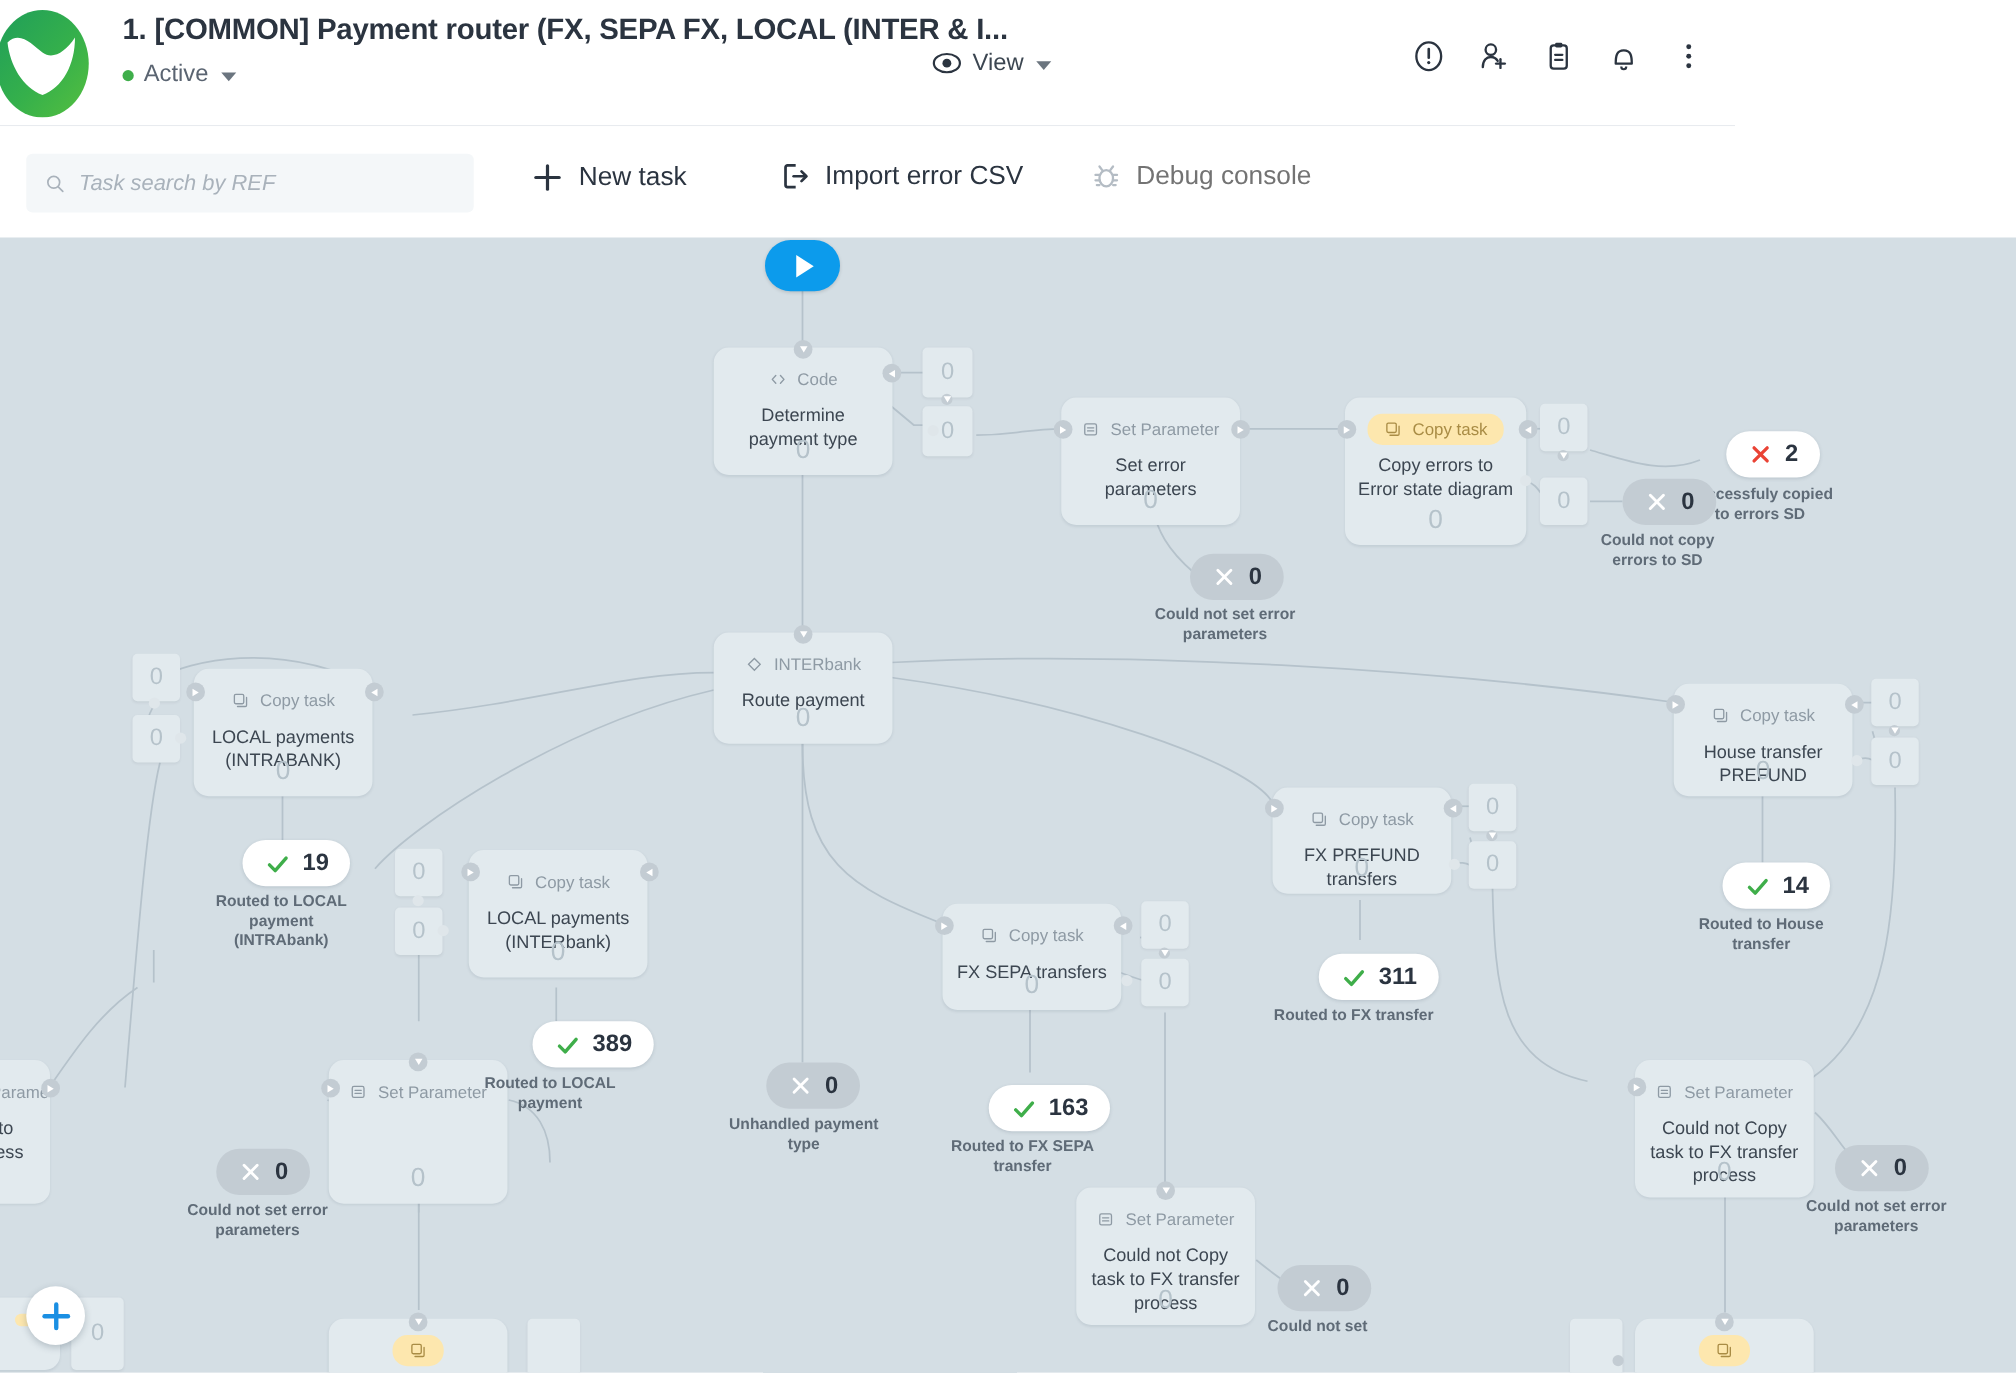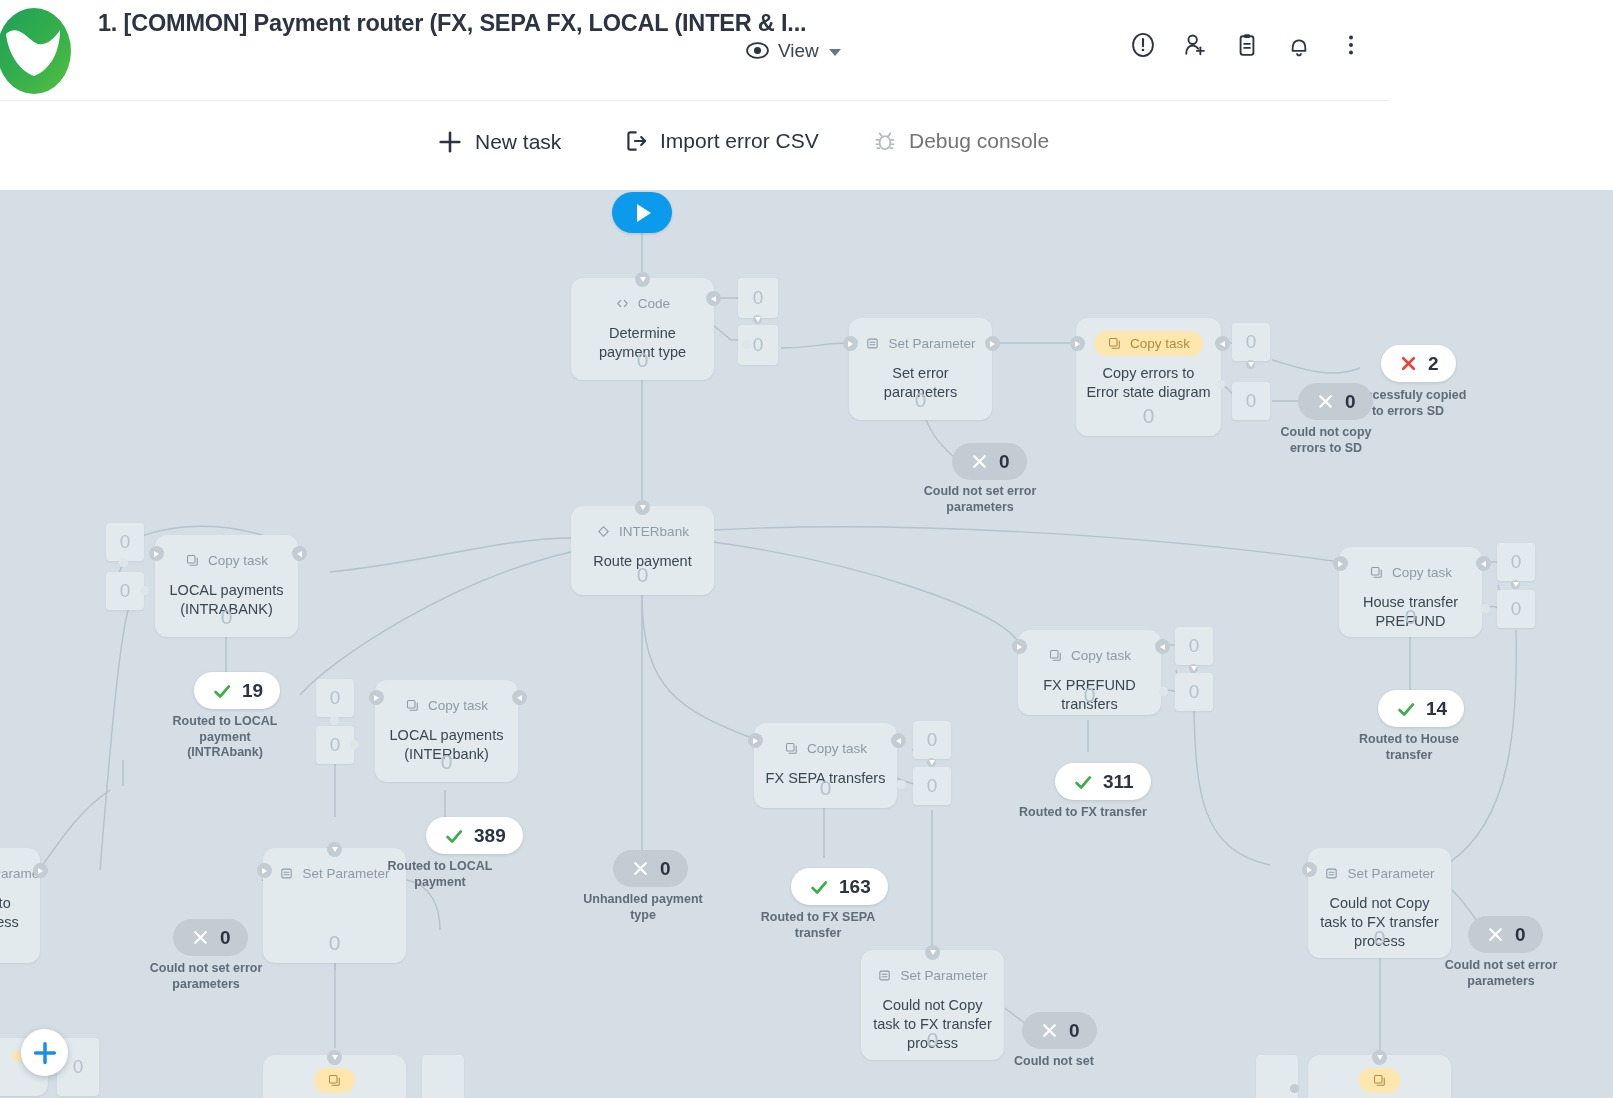--- a/index.html
+++ b/index.html
@@ -80,21 +80,21 @@
   }
   .search-input::placeholder { color: #a9b2bb; font-style: italic; }
 
   .tb-action {
     position: absolute; top: 27px;
     display: flex; align-items: center; gap: 11px;
     cursor: pointer; user-select: none;
   }
   .tb-action .lbl { font-size: 21px; color: #2b3440; }
   .tb-action.disabled .lbl { color: #737373; }
-  #tb-new  { left: 436px; }
+  #tb-new  { left: 424px; }
   #tb-csv  { left: 623px; }
   #tb-dbg  { left: 872px; }
 
   
   .canvas {
     position: absolute; left: 0; top: 190px;
     width: 1613px; height: 908px;
     background: #d4dee4;
     overflow: hidden;
   }
@@ -202,20 +202,25 @@
           <stop offset="100%" stop-color="#55bf3f"></stop>
         </linearGradient>
       </defs>
       <ellipse cx="34" cy="45" rx="37" ry="43" fill="url(#lg)"></ellipse>
       <path d="M6 28 C16 18, 26 30, 34 36 C42 42, 52 36, 60 24 C60 46, 50 64, 34 70 C18 64, 8 46, 6 28 Z" fill="#ffffff"></path>
     </svg>
   </div>
 
   <div class="title-block">
     <div class="app-title">1. [COMMON] Payment router (FX, SEPA FX, LOCAL (INTER &amp; I...</div>
+    <div class="status-row">
+      <span class="status-dot"></span>
+      <span class="status-text">Active</span>
+      <span class="caret-down"></span>
+    </div>
   </div>
 
   <div class="view-block">
     <svg width="25" height="25" viewBox="0 0 24 24">
       <ellipse cx="12" cy="12" rx="10" ry="7" fill="none" stroke="#2b3440" stroke-width="1.7"></ellipse>
       <circle cx="12" cy="12" r="3.4" fill="#2b3440"></circle>
     </svg>
     <span class="view-label">View</span>
     <span class="caret-down"></span>
   </div>
@@ -255,20 +260,27 @@
         <circle cx="12" cy="5.5" r="1.7" fill="#2b3440"></circle>
         <circle cx="12" cy="12" r="1.7" fill="#2b3440"></circle>
         <circle cx="12" cy="18.5" r="1.7" fill="#2b3440"></circle>
       </svg>
     </span>
   </div>
 </div>
 
 <div class="toolbar">
 
+  <div class="search-box">
+    <svg width="20" height="20" viewBox="0 0 24 24">
+      <circle cx="10.5" cy="10.5" r="6.2" fill="none" stroke="#a9b2bb" stroke-width="1.8"></circle>
+      <line x1="15.2" y1="15.2" x2="20" y2="20" stroke="#a9b2bb" stroke-width="1.8" stroke-linecap="round"></line>
+    </svg>
+    <input class="search-input" type="text" placeholder="Task search by REF" style="">
+  </div>
 
   <div class="tb-action" id="tb-new">
     <svg width="28" height="28" viewBox="0 0 24 24">
       <line x1="12" y1="4" x2="12" y2="20" stroke="#2b3440" stroke-width="2.2" stroke-linecap="round"></line>
       <line x1="4" y1="12" x2="20" y2="12" stroke="#2b3440" stroke-width="2.2" stroke-linecap="round"></line>
     </svg>
     <span class="lbl">New task</span>
   </div>
 
   <div class="tb-action" id="tb-csv">

